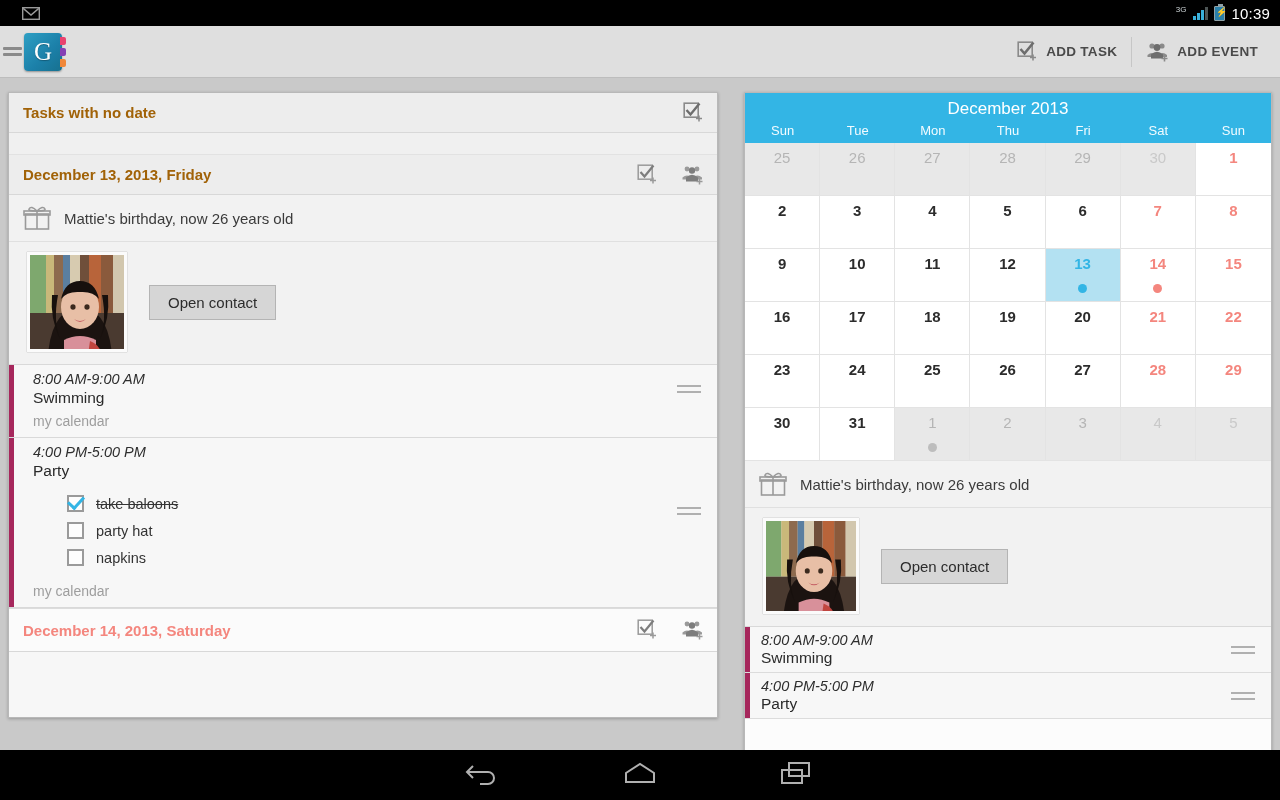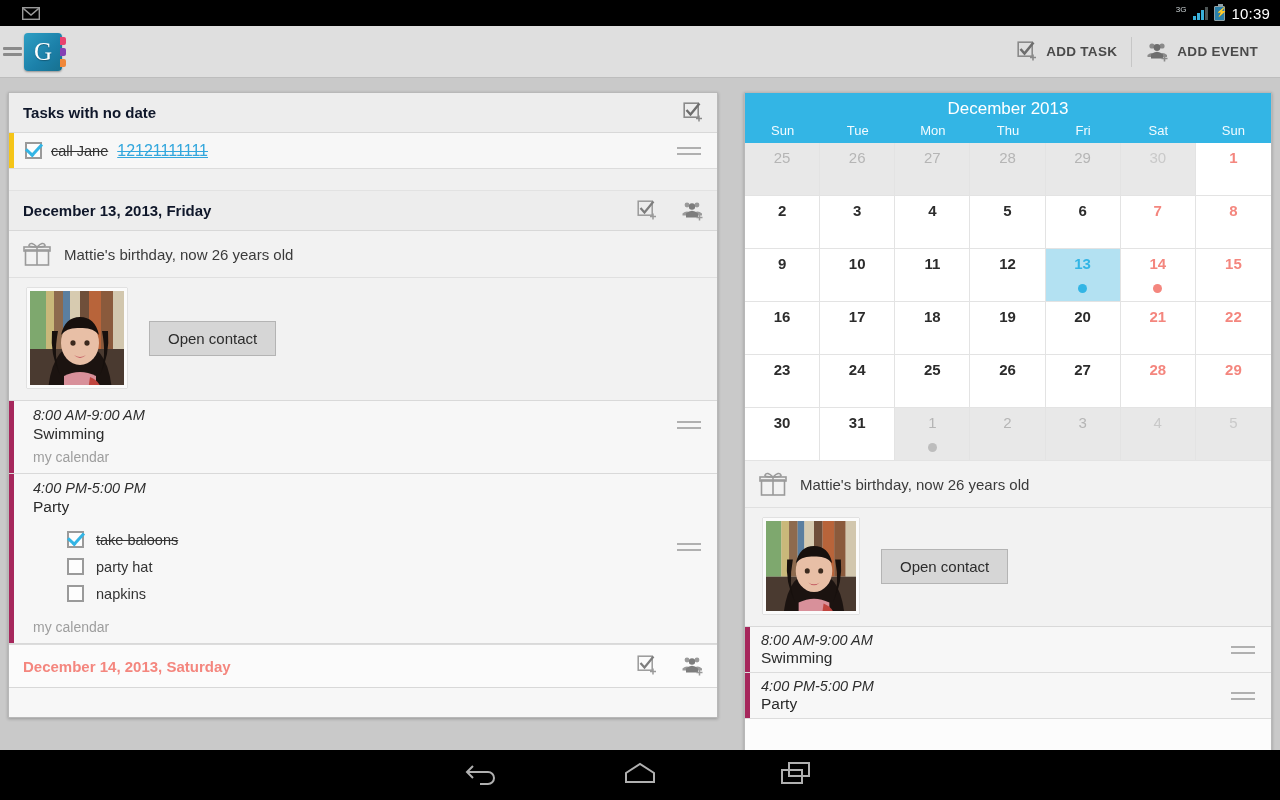--- a/index.html
+++ b/index.html
@@ -82,21 +82,21 @@
   .left-card {
     position: absolute; left: 8px; top: 14px; width: 710px; height: 626px;
     background: #f7f7f7; border: 1px solid #b8b8b8;
     box-shadow: 0 1px 3px rgba(0,0,0,.25);
     overflow: hidden;
   }
   .section-head {
     height: 40px; display: flex; align-items: center; justify-content: space-between;
     padding: 0 12px 0 14px; background: #ededed; border-bottom: 1px solid #d8d8d8;
   }
-  .section-head .title { font-size: 15px; font-weight: bold; color: #0f172a; }
+  .section-head .title { font-size: 15px; font-weight: bold; color: #a16207; }
   .section-head .title.weekend { color: #f4867e; }
   .head-icons { display: flex; align-items: center; gap: 22px; }
 
   .task-row {
     display: flex; align-items: center; justify-content: space-between;
     background: #f7f7f7; border-bottom: 1px solid #dcdcdc;
     height: 36px; padding-right: 16px; position: relative;
   }
   .accent { position: absolute; left: 0; top: 0; bottom: 0; width: 5px; }
   .task-row .body { display: flex; align-items: center; gap: 9px; padding-left: 16px; }
@@ -274,32 +274,20 @@
           <span class="ico">
             <svg width="22" height="22" viewBox="0 0 22 22">
               <rect x="1.2" y="1.2" width="14" height="14" fill="none" stroke="#8a8a8a" stroke-width="1.6"></rect>
               <path d="M3.5 8 L7.5 12.5 L16.5 1.5" fill="none" stroke="#6d6d6d" stroke-width="2.4"></path>
               <path d="M16 13.5 v6 M13 16.5 h6" stroke="#8a8a8a" stroke-width="1.5"></path>
             </svg>
           </span>
         </div>
       </div>
 
-      <div class="task-row">
-        <span class="accent" style="background:#f5c518"></span>
-        <div class="body">
-          <span class="cb checked"></span>
-          <span class="task-text done">call Jane </span>
-          <span class="task-link">12121111111</span>
-        </div>
-        <span class="drag-handle">
-            <span></span>
-            <span></span>
-          </span>
-      </div>
 
       <div class="gap-row"></div>
 
       <div class="section-head">
         <span class="title">December 13, 2013, Friday</span>
         <div class="head-icons">
           <span class="ico">
             <svg width="22" height="22" viewBox="0 0 22 22">
               <rect x="1.2" y="1.2" width="14" height="14" fill="none" stroke="#9a9a9a" stroke-width="1.5"></rect>
               <path d="M3.5 8 L7.5 12.5 L16.5 1.5" fill="none" stroke="#7d7d7d" stroke-width="2.2"></path>

